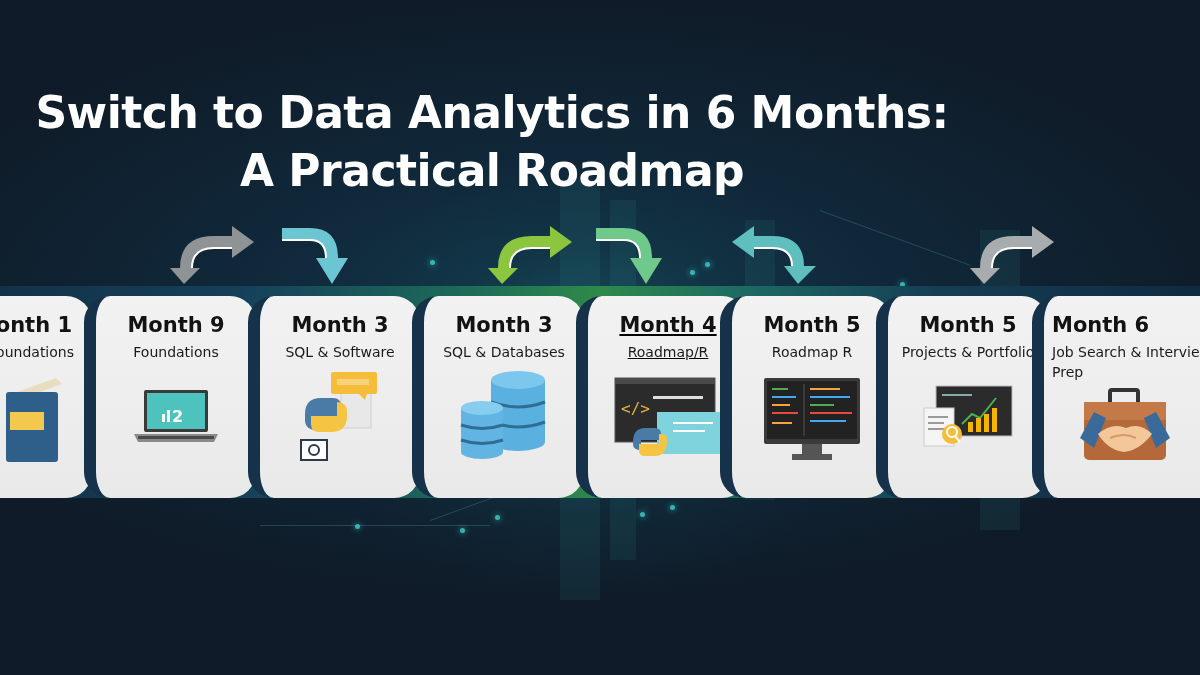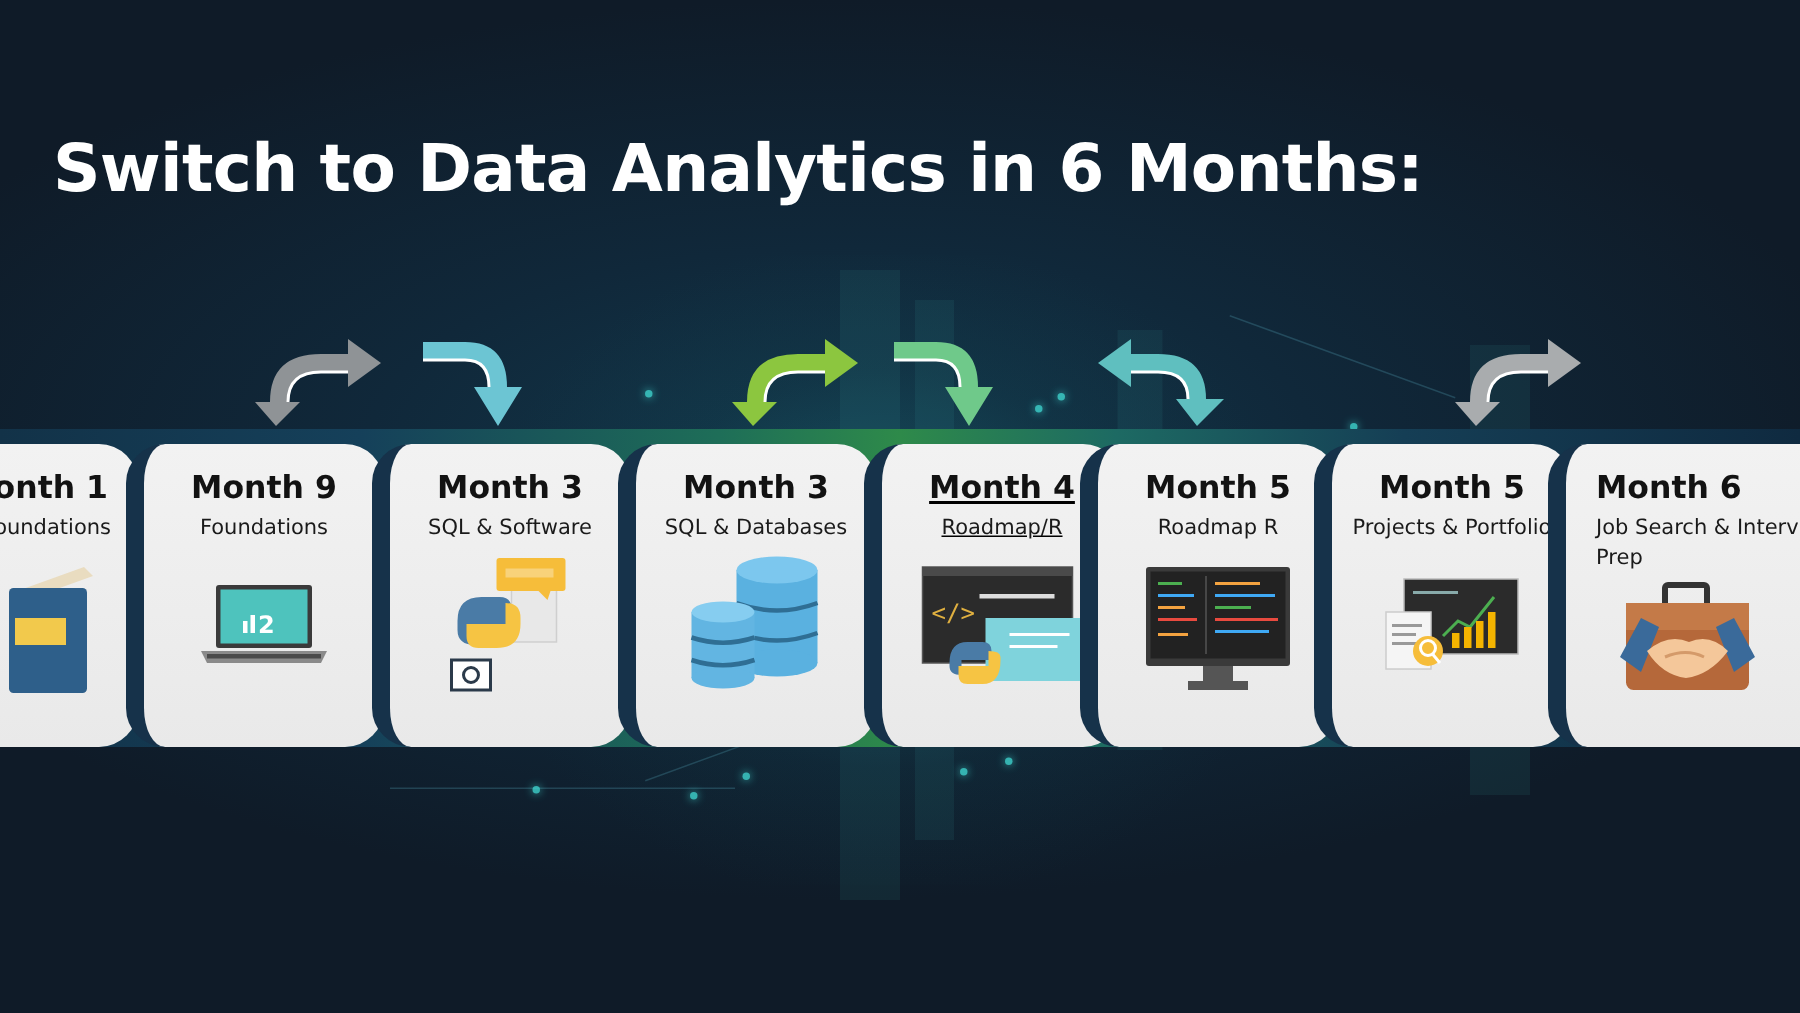--- a/index.html
+++ b/index.html
@@ -32,21 +32,21 @@
   .card {
     position: absolute; top: 296px; height: 202px; width: 172px;
     background: linear-gradient(180deg, #f2f2f2 0%, #e9e9e9 100%);
     border-radius: 26px;
     border-left: 12px solid #16324a;
     display: flex; flex-direction: column; align-items: center;
     padding-top: 16px;
   }
   .card .month { font-weight: bold; font-size: 21px; color: #121212; line-height: 26px; white-space: nowrap; }
   .card .topic { font-size: 14px; color: #1a1a1a; line-height: 20px; margin-top: 4px; white-space: nowrap; text-align: center; }
-  .card.left-align .month, .card.left-align .topic { align-self: flex-start; padding-left: 20px; }
+  .card.left-align .month, .card.left-align .topic { align-self: flex-start; padding-left: 8px; }
   .card .icon { margin-top: 14px; }
 
   .arrow { position: absolute; top: 222px; }
 </style>
 </head>
 <body>
 
 <div class="glow"></div>
 <div class="vbar" style="left:560px;top:180px;width:40px;height:420px;"></div>
 <div class="vbar" style="left:610px;top:200px;width:26px;height:360px;"></div>
@@ -61,20 +61,21 @@
 <div class="dot" style="left:640px;top:512px;"></div>
 <div class="dot" style="left:670px;top:505px;"></div>
 <div class="dot" style="left:690px;top:270px;"></div>
 <div class="dot" style="left:705px;top:262px;"></div>
 <div class="dot" style="left:900px;top:282px;"></div>
 <div class="dot" style="left:430px;top:260px;"></div>
 <div class="dot" style="left:870px;top:430px;"></div>
 
 <div class="title">
   <div>Switch to Data Analytics in 6 Months:</div>
+  <div>A Practical Roadmap</div>
 </div>
 
 <div class="band"></div>
 
 <svg class="arrow" style="left:166px;" width="92" height="66" viewBox="0 0 92 66">
   <path d="M18 62 L4 46 L14 46 Q14 14 48 14 L66 14 L66 4 L88 20 L66 36 L66 26 L48 26 Q26 26 26 46 L34 46 Z" fill="#8f9396"></path>
   <path d="M26 46 Q26 26 48 26 L66 26" stroke="#ffffff" stroke-width="2" fill="none"></path>
 </svg>
 <svg class="arrow" style="left:280px;" width="72" height="66" viewBox="0 0 72 66">
   <path d="M2 6 L30 6 Q58 6 58 36 L68 36 L52 62 L36 36 L46 36 Q46 18 30 18 L2 18 Z" fill="#6cc5d3"></path>

